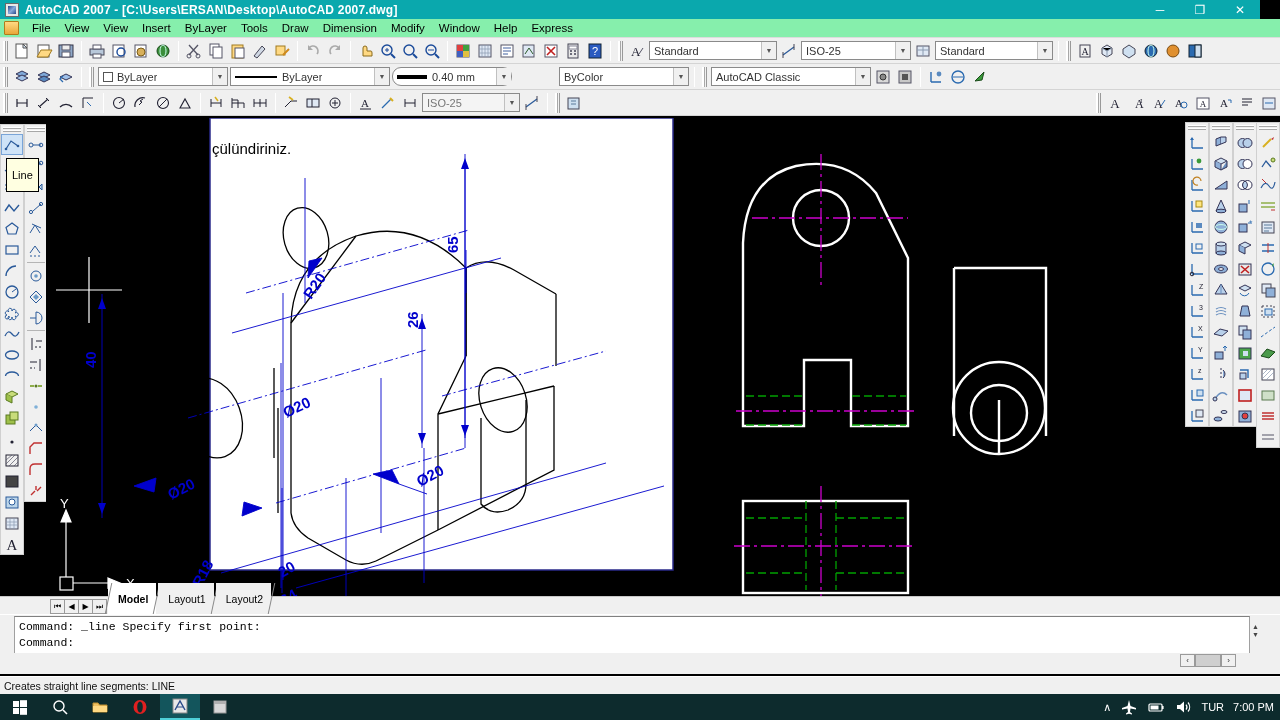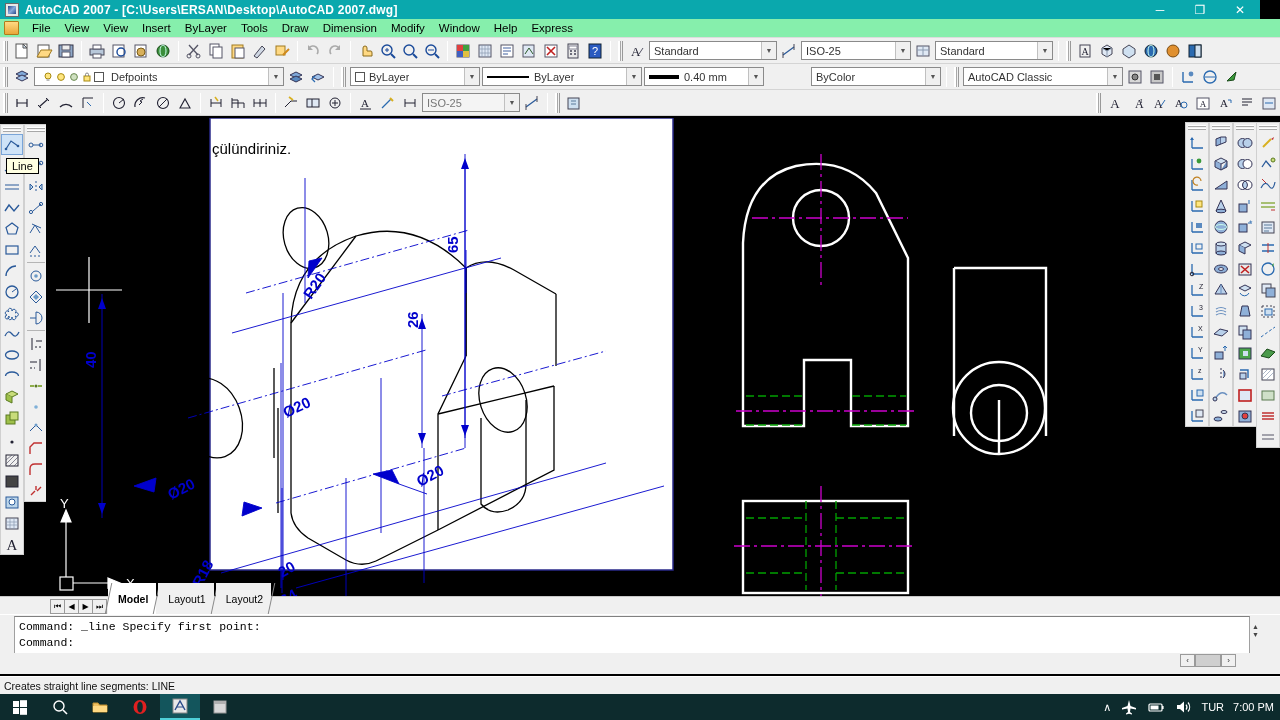--- a/index.html
+++ b/index.html
@@ -120,21 +120,21 @@
   #drawbar  { left: 0px;  top: 124px; width: 24px; }
   #drawbar2 { left: 24px; top: 124px; width: 24px; }
   #rtb1 { right: 71px; top: 122px; width: 24px; }
   #rtb2 { right: 47px; top: 122px; width: 24px; }
   #rtb3 { right: 23px; top: 122px; width: 24px; }
   #rtb4 { right: 0px;  top: 122px; width: 24px; }
 
   .tooltip {
     position: absolute; left: 6px; top: 158px;
     background: #ffffe1; border: 1px solid #000; color: #000;
-    font-size: 11px; padding: 1px 5px; z-index: 60; white-space: nowrap;
+    font-size: 11px; padding: 10px 5px; z-index: 60; white-space: nowrap;
   }
 
   
   .tabbar {
     position: absolute; left: 0; top: 596px; width: 1280px; height: 18px;
     background: #f0f0f0; display: flex; align-items: flex-end;
     border-top: 1px solid #c8c8c8;
   }
   .navbtns { display: flex; margin-left: 50px; align-items: center; height: 15px; }
   .navbtns div {
@@ -476,41 +476,20 @@
   </div>
 
   <div class="tbrow" id="tbrow2">
     <div class="grip"></div>
     <div class="ti">
         <svg class="icn" viewBox="0 0 18 18">
           <path d="M3 6 L9 3 L15 6 L9 9 Z" fill="#7fa8d8" stroke="#335"></path>
           <path d="M3 10 L9 7 L15 10 L9 13 Z" fill="#9fc0e8" stroke="#335"></path>
         </svg>
       </div>
-    <div class="combo" style="width:250px;">
-      <span class="lyricons">
-        <svg width="12" height="12" viewBox="0 0 12 12">
-            <circle cx="6" cy="5" r="3" fill="#ffe680" stroke="#a88a10"></circle>
-            <rect x="4.5" y="8" width="3" height="2" fill="#bbb"></rect>
-          </svg>
-        <svg width="12" height="12" viewBox="0 0 12 12">
-            <circle cx="6" cy="6" r="3.4" fill="#ffe680" stroke="#a88a10"></circle>
-          </svg>
-        <svg width="12" height="12" viewBox="0 0 12 12">
-            <circle cx="6" cy="6" r="3.4" fill="#cfe0c0" stroke="#6a8a50"></circle>
-          </svg>
-        <svg width="12" height="12" viewBox="0 0 12 12">
-            <rect x="3" y="5" width="6" height="5" fill="#ffe680" stroke="#a88a10"></rect>
-            <path d="M4.5 5 V3.5 A1.5 1.5 0 0 1 7.5 3.5 V5" fill="none" stroke="#888"></path>
-          </svg>
-        <span class="swatch" style="background:#fff;"></span>
-      </span>
-      <span class="ctext">Defpoints</span>
-      <span class="carrow">▼</span>
-    </div>
     <div class="ti">
         <svg class="icn" viewBox="0 0 18 18">
           <path d="M3 7 L9 4 L15 7 L9 10 Z" fill="#7fa8d8" stroke="#335"></path>
           <path d="M3 11 L9 8 L15 11 L9 14 Z" fill="#5a8ac0" stroke="#335"></path>
         </svg>
       </div>
     <div class="ti">
         <svg class="icn" viewBox="0 0 18 18">
           <path d="M3 9 L9 6 L15 9 L9 12 Z" fill="#9fc0e8" stroke="#335"></path>
           <path d="M6 14 L3 11 L6 8" stroke="#2a6ab0" fill="none" stroke-width="1.3"></path>
@@ -522,21 +501,21 @@
     <div class="combo" style="width:130px;">
       <span class="swatch" style="background:#fff;"></span>
       <span class="ctext">ByLayer</span>
       <span class="carrow">▼</span>
     </div>
     <div class="combo" style="width:160px;">
       <span class="ltline"></span>
       <span class="ctext">ByLayer</span>
       <span class="carrow">▼</span>
     </div>
-    <div class="combo" style="width:120px;">
+    <div class="combo" style="width:120px;border-radius:9px;">
       <span class="lwline"></span>
       <span class="ctext">0.40 mm</span>
       <span class="carrow">▼</span>
     </div>
     <div class="combo" style="width:130px;margin-left:46px;">
       <span class="ctext">ByColor</span>
       <span class="carrow">▼</span>
     </div>
 
     <div class="tbsep"></div>

